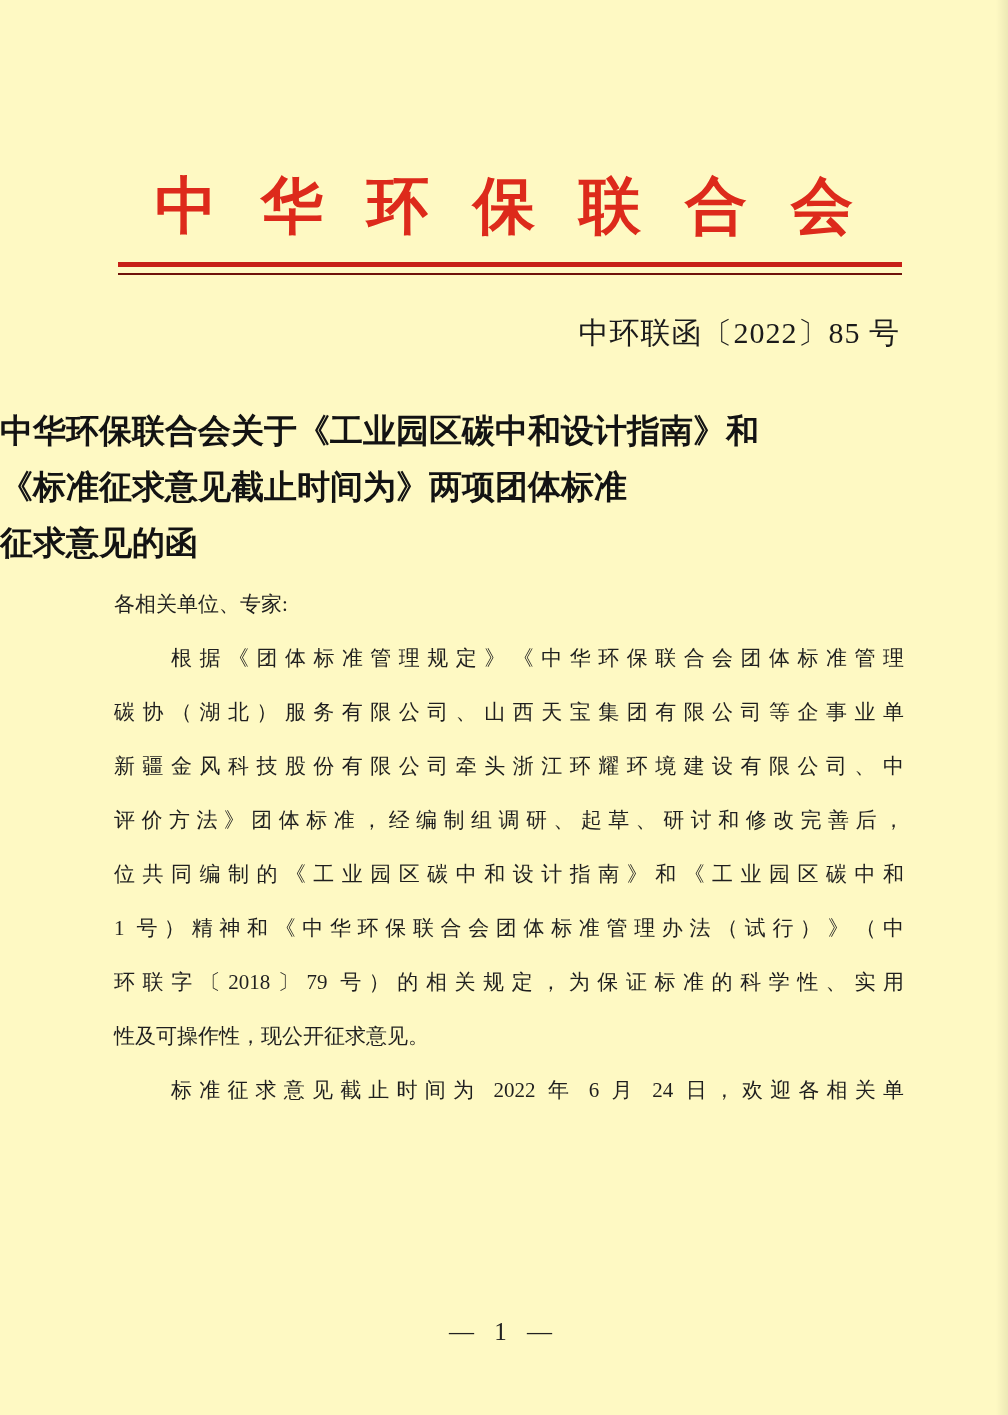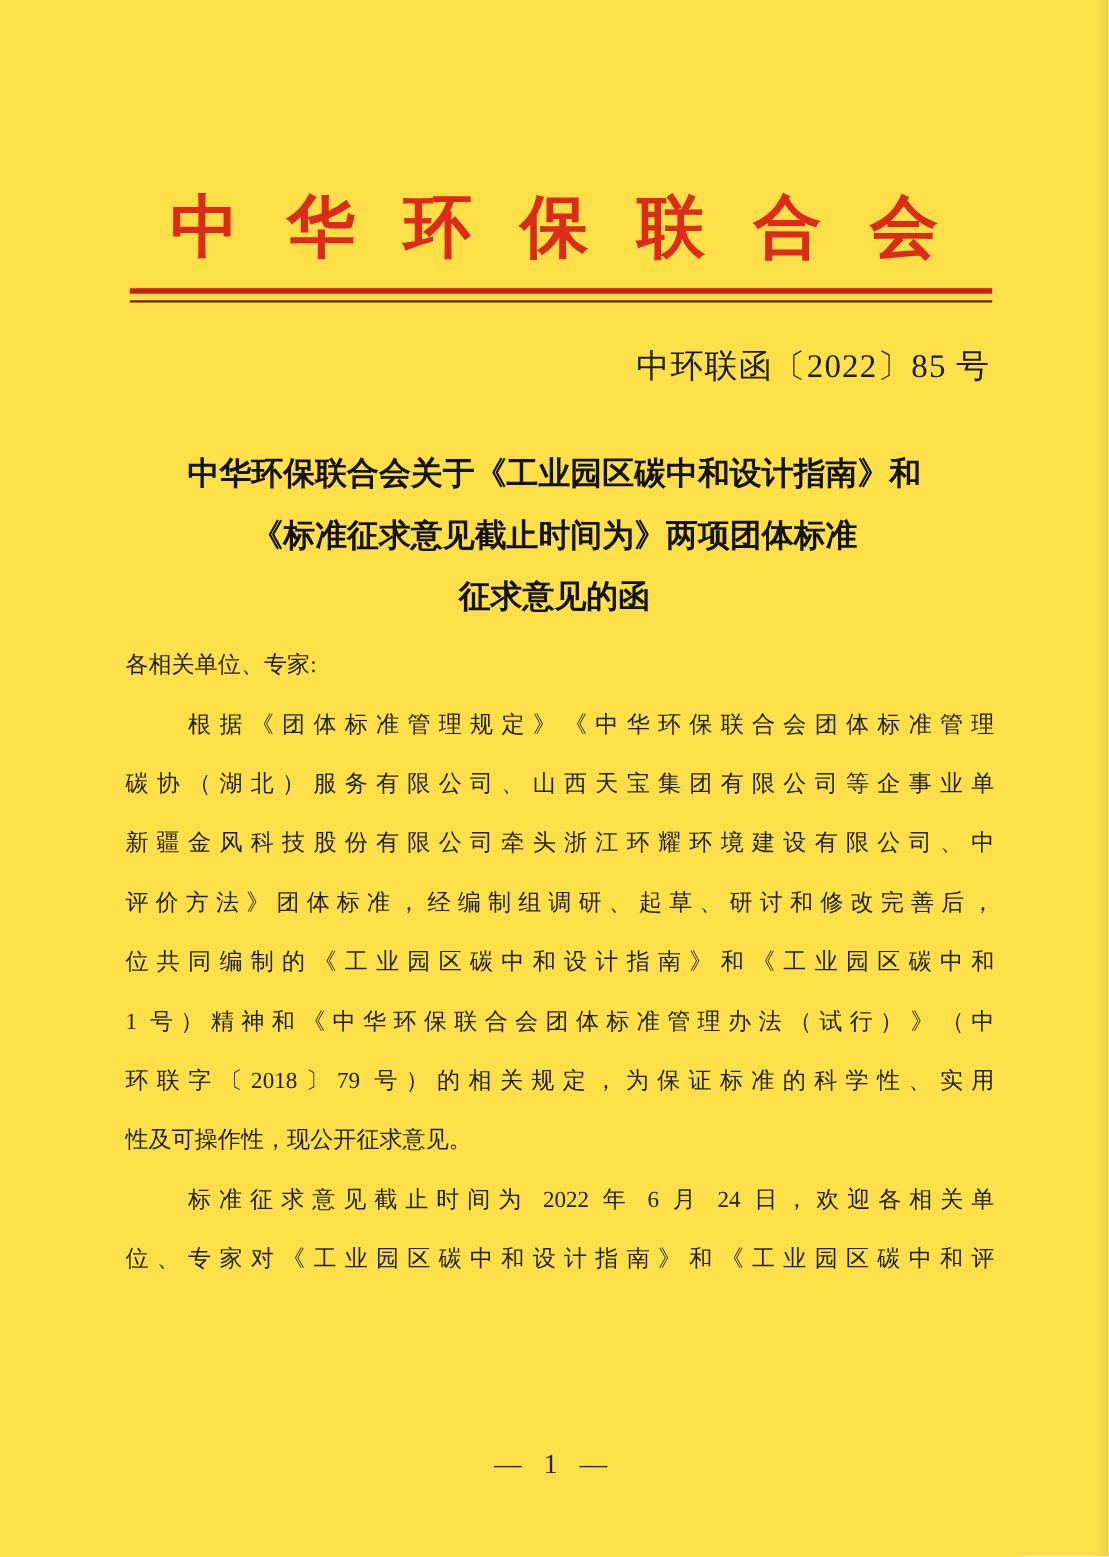--- a/index.html
+++ b/index.html
@@ -6,21 +6,21 @@
     --accent-red:#dd2a1b;
     --rule-red:#c62017;
     --rule-dark:#6e120b;
     --ink:#1f1f1f;
   }
   html,body{margin:0;padding:0;background:#ffffff;}
   .paper{
     position:relative;
     width:1008px;height:1415px;
     margin:0 auto;
-    background:#fde047;
+    background:#fef9c3;
     font-family:"Liberation Serif","DejaVu Serif",serif;
     color:var(--ink);
     overflow:hidden;
   }
   
   .paper::after{
     content:"";position:absolute;top:0;right:0;width:12px;height:100%;
     background:linear-gradient(90deg,rgba(0,0,0,0),rgba(0,0,0,0.07));
     pointer-events:none;
   }
@@ -39,22 +39,21 @@
     position:absolute;left:118px;top:273px;width:784px;height:2px;
     background:var(--rule-dark);
   }
   .doc-number{
     position:absolute;top:313px;right:108px;
     font-size:30px;letter-spacing:1px;color:#1b1b1b;
     white-space:nowrap;
   }
   .title{
     position:absolute;top:403px;left:0;width:100%;margin:0;
-    text-align:center;
-    font-size:29px;line-height:56px;font-weight:700;color:#131313;
+    font-size:33px;line-height:56px;font-weight:700;color:#131313;
   }
   .title-line{display:block;}
   .body-text{
     position:absolute;top:577px;left:114px;width:790px;
     font-size:21px;color:var(--ink);
   }
   .line{height:54px;line-height:54px;white-space:normal;}
   .fill{text-align:justify;text-align-last:justify;}
   .indent{text-indent:57px;}
   .footer{
@@ -89,20 +88,19 @@
     <div class="line fill indent">根据《团体标准管理规定》《中华环保联合会团体标准管理</div>
     <div class="line fill">碳协（湖北）服务有限公司、山西天宝集团有限公司等企事业单</div>
     <div class="line fill">新疆金风科技股份有限公司牵头浙江环耀环境建设有限公司、中</div>
     <div class="line fill">评价方法》团体标准，经编制组调研、起草、研讨和修改完善后，</div>
     <div class="line fill">位共同编制的《工业园区碳中和设计指南》和《工业园区碳中和</div>
     <div class="line fill">1 号）精神和《中华环保联合会团体标准管理办法（试行）》（中</div>
     <div class="line fill">环联字〔2018〕79 号）的相关规定，为保证标准的科学性、实用</div>
     <div class="line">性及可操作性，现公开征求意见。</div>
 
     <div class="line fill indent">标准征求意见截止时间为 2022 年 6 月 24 日，欢迎各相关单</div>
-    <div class="line fill">位、专家对《工业园区碳中和设计指南》和《工业园区碳中和评</div>
   </div>
 
   <footer class="footer">
     <span>— 1 —</span>
   </footer>
 
 </div>
 
 </body></html>

